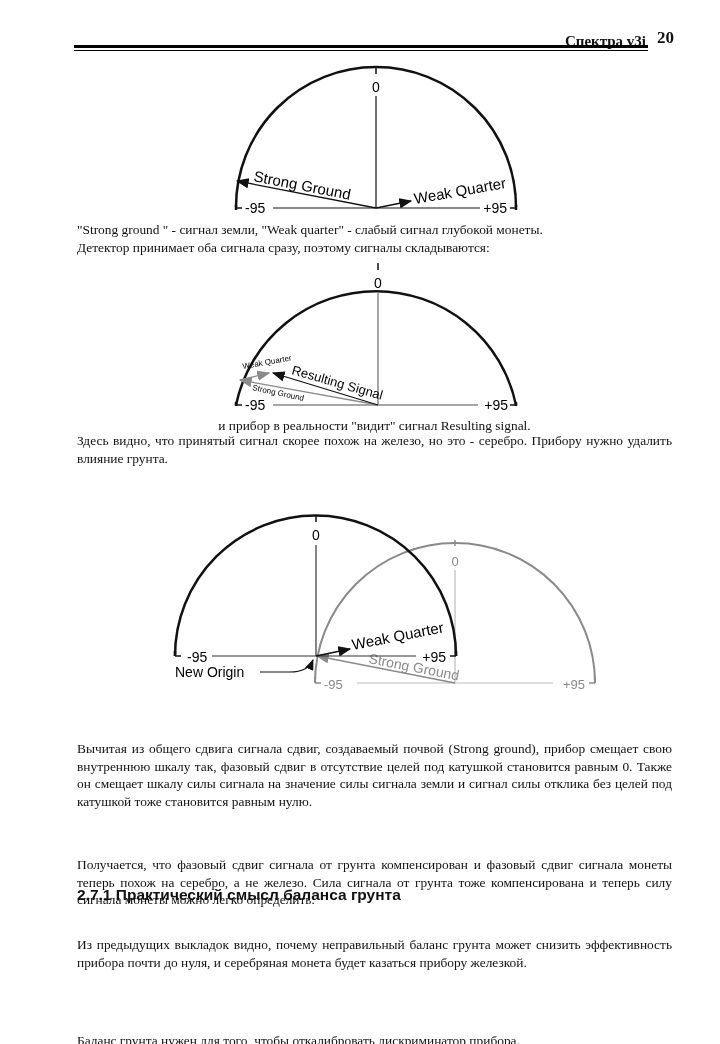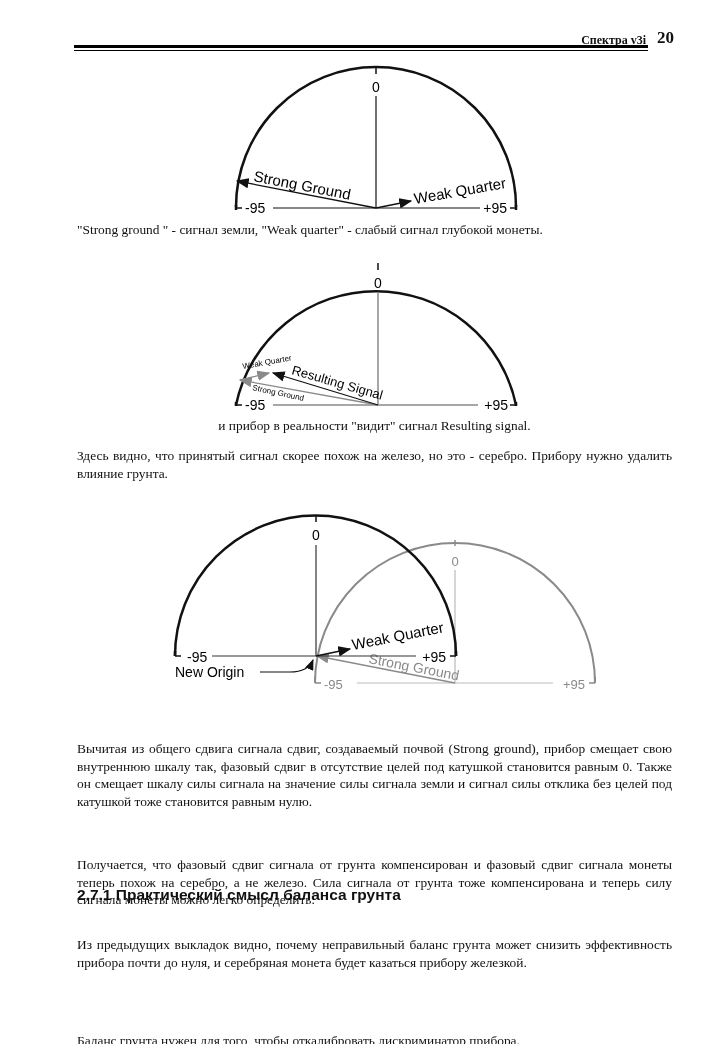--- a/index.html
+++ b/index.html
@@ -1,20 +1,20 @@
 <!DOCTYPE html>
 <html><head>
 <meta charset="utf-8">
 <style>
   html, body { margin: 0; padding: 0; background: #ffffff; }
   body { width: 720px; height: 1044px; position: relative; overflow: hidden;
          font-family: "Liberation Serif", serif; color: #111; }
   .header { position: absolute; left: 74px; top: 30px; width: 600px; height: 20px; }
   .header-title { position: absolute; right: 28px; top: 3px; font-family: "Liberation Serif", serif;
-                  font-weight: bold; font-size: 12px; }
+                  font-weight: bold; font-size: 15px; }
   .header-page { position: absolute; right: 0px; top: -2px; font-family: "Liberation Serif", serif;
                  font-weight: bold; font-size: 17px; margin-left: 32px; }
   .rule-thick { position: absolute; left: 0; top: 15px; width: 574px; height: 3px; background: #000; }
   .rule-thin { position: absolute; left: 0; top: 20px; width: 574px; height: 1px; background: #000; }
   .para { position: absolute; left: 77px; width: 595px; font-size: 13.4px; line-height: 17.5px;
           text-align: justify; }
   .para.center { text-align: center; }
   .heading { position: absolute; left: 77px; top: 886px; font-family: "Liberation Sans", sans-serif;
              font-weight: bold; font-size: 15.5px; }
   svg text { font-family: "Liberation Sans", sans-serif; }
@@ -51,20 +51,21 @@
   <text x="20" y="153" font-size="14">-95</text>
   <text x="282" y="153" font-size="14" text-anchor="end">+95</text>
   <line x1="151" y1="148" x2="12" y2="121" stroke="#111" stroke-width="1.3" marker-end="url(#ah)"></line>
   <text x="0" y="0" font-size="15" transform="translate(28,121) rotate(11)">Strong Ground</text>
   <line x1="151" y1="148" x2="186" y2="141" stroke="#111" stroke-width="1.3" marker-end="url(#ah)"></line>
   <text x="0" y="0" font-size="15" transform="translate(190,144) rotate(-10)">Weak Quarter</text>
 </svg>
 
 <div class="para" style="top:221px; text-align:left;">
   <div>"Strong ground " - сигнал земли, "Weak quarter" - слабый сигнал глубокой монеты.</div>
+  <div>Детектор принимает оба сигнала сразу, поэтому сигналы складываются:</div>
 </div>
 
 <svg class="diagram" style="left:225px; top:260px;" width="310" height="160" viewBox="0 0 310 160">
   <path d="M 11 145 A 143 143 0 0 1 291 145" fill="none" stroke="#111" stroke-width="2.5"></path>
   <line x1="11" y1="142" x2="11" y2="146" stroke="#111" stroke-width="2.5"></line>
   <line x1="291" y1="142" x2="291" y2="146" stroke="#111" stroke-width="2.5"></line>
   <line x1="11" y1="145" x2="17" y2="145" stroke="#111" stroke-width="1.5"></line>
   <line x1="285" y1="145" x2="291" y2="145" stroke="#111" stroke-width="1.5"></line>
   <line x1="153" y1="3" x2="153" y2="10" stroke="#111" stroke-width="1.5"></line>
   <line x1="153" y1="32" x2="153" y2="145" stroke="#8a8a8a" stroke-width="1.5"></line>
@@ -75,21 +76,21 @@
   <line x1="153" y1="145" x2="15" y2="120" stroke="#8a8a8a" stroke-width="1.3" marker-end="url(#ahg)"></line>
   <line x1="15" y1="120" x2="44" y2="113" stroke="#8a8a8a" stroke-width="1.3" marker-end="url(#ahg)"></line>
   <line x1="153" y1="145" x2="48" y2="113" stroke="#111" stroke-width="1.3" marker-end="url(#ah)"></line>
   <text x="0" y="0" font-size="8" transform="translate(18,109) rotate(-10)">Weak Quarter</text>
   <text x="0" y="0" font-size="13" transform="translate(66,114) rotate(16)">Resulting Signal</text>
   <text x="0" y="0" font-size="8" transform="translate(27,130) rotate(12)">Strong Ground</text>
 </svg>
 
 <div class="para center" style="top:417px;">и прибор в реальности "видит" сигнал Resulting signal.</div>
 
-<div class="para" style="top:447px;">Здесь видно, что принятый сигнал скорее похож на железо, но это - серебро. Прибору нужно удалить влияние грунта.</div>
+<div class="para" style="top:432px;">Здесь видно, что принятый сигнал скорее похож на железо, но это - серебро. Прибору нужно удалить влияние грунта.</div>
 
 <svg class="diagram" style="left:160px; top:505px;" width="450" height="195" viewBox="0 0 450 195">
 
   <path d="M 155 178 A 140 140 0 0 1 435 178" fill="none" stroke="#8a8a8a" stroke-width="2"></path>
   <line x1="155" y1="172" x2="155" y2="178" stroke="#8a8a8a" stroke-width="2"></line>
   <line x1="435" y1="172" x2="435" y2="178" stroke="#8a8a8a" stroke-width="2"></line>
   <line x1="155" y1="178" x2="161" y2="178" stroke="#8a8a8a" stroke-width="1.5"></line>
   <line x1="429" y1="178" x2="435" y2="178" stroke="#8a8a8a" stroke-width="1.5"></line>
   <line x1="295" y1="35" x2="295" y2="41" stroke="#8a8a8a" stroke-width="1.5"></line>
   <line x1="295" y1="65" x2="295" y2="178" stroke="#bbbbbb" stroke-width="1.2"></line>

